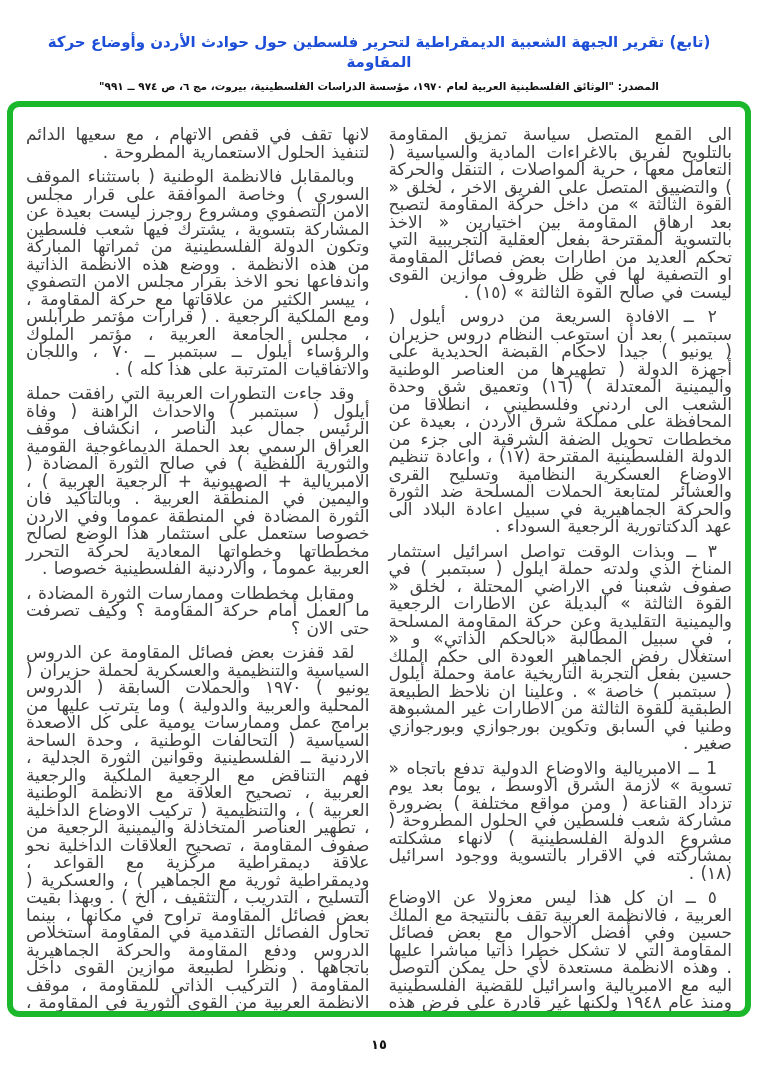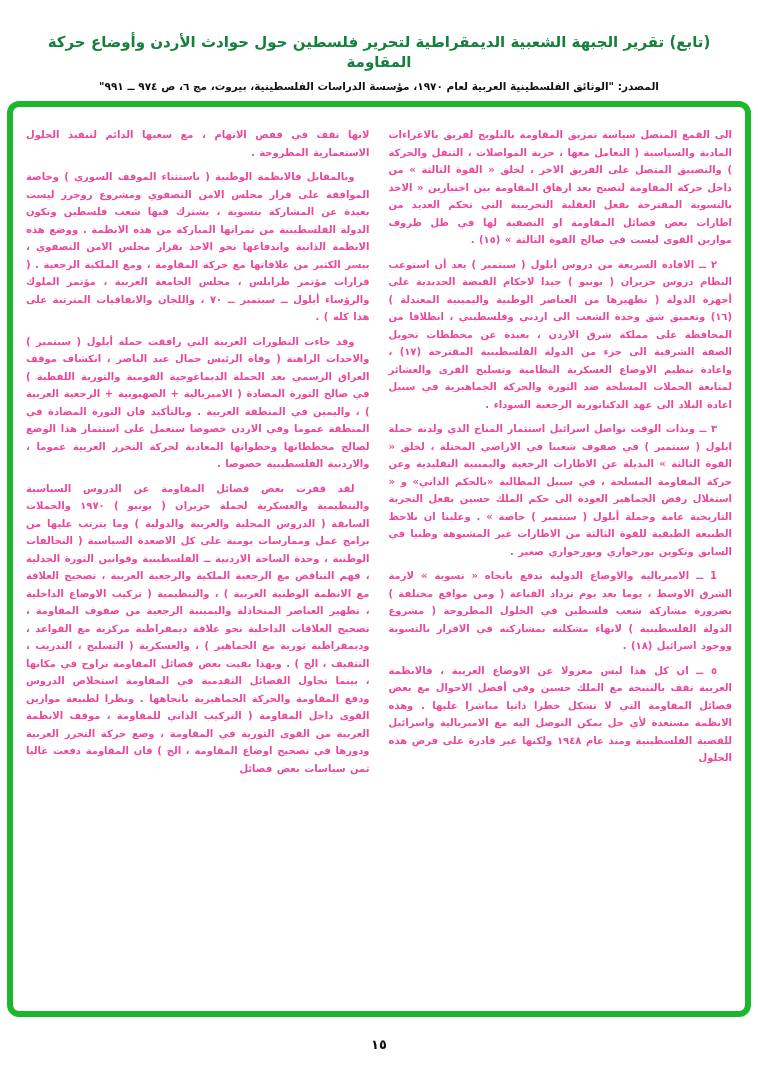--- a/index.html
+++ b/index.html
@@ -20,21 +20,21 @@
     top: 32px;
     left: 0;
     right: 0;
     text-align: center;
     direction: rtl;
   }
   .title {
     font-size: 15px;
     font-weight: bold;
     letter-spacing: 0;
-    color: #15803d;
+    color: #1d4ed8;
     margin: 0 28px 7px 28px;
     line-height: 20px;
   }
   .source-line {
     font-size: 10.5px;
     font-weight: bold;
     color: #111111;
     line-height: 14px;
   }
   .frame {
@@ -58,26 +58,26 @@
     gap: 19px;
     overflow: hidden;
   }
   .col {
     flex: 1 1 0;
     min-width: 0;
     direction: rtl;
   }
   .para {
     margin: 0 0 7px 0;
-    font-size: 10px;
+    font-size: 17px;
     line-height: 17.5px;
-    font-weight: 700;
+    font-weight: 400;
     text-align: justify;
     word-spacing: 1px;
-    color: #ec4899;
+    color: #404040;
   }
   .para.indent {
     text-indent: 15px;
   }
   .page-number {
     position: absolute;
     top: 1037px;
     left: 0;
     right: 0;
     text-align: center;
@@ -102,18 +102,19 @@
         <p class="para indent">٢ ــ الافادة السريعة من دروس أيلول ( سبتمبر ) بعد أن استوعب النظام دروس حزيران ( يونيو ) جيدا لاحكام القبضة الحديدية على أجهزة الدولة ( تطهيرها من العناصر الوطنية واليمينية المعتدلة ) (١٦) وتعميق شق وحدة الشعب الى اردني وفلسطيني ، انطلاقا من المحافظة على مملكة شرق الاردن ، بعيدة عن مخططات تحويل الضفة الشرقية الى جزء من الدولة الفلسطينية المقترحة (١٧) ، واعادة تنظيم الاوضاع العسكرية النظامية وتسليح القرى والعشائر لمتابعة الحملات المسلحة ضد الثورة والحركة الجماهيرية في سبيل اعادة البلاد الى عهد الدكتاتورية الرجعية السوداء .</p>
         <p class="para indent">٣ ــ وبذات الوقت تواصل اسرائيل استثمار المناخ الذي ولدته حملة ايلول ( سبتمبر ) في صفوف شعبنا في الاراضي المحتلة ، لخلق « القوة الثالثة » البديلة عن الاطارات الرجعية واليمينية التقليدية وعن حركة المقاومة المسلحة ، في سبيل المطالبة «بالحكم الذاتي» و « استغلال رفض الجماهير العودة الى حكم الملك حسين بفعل التجربة التاريخية عامة وحملة أيلول ( سبتمبر ) خاصة » . وعلينا ان نلاحظ الطبيعة الطبقية للقوة الثالثة من الاطارات غير المشبوهة وطنيا في السابق وتكوين بورجوازي وبورجوازي صغير .</p>
         <p class="para indent">1 ــ الامبريالية والاوضاع الدولية تدفع باتجاه « تسوية » لازمة الشرق الاوسط ، يوما بعد يوم تزداد القناعة ( ومن مواقع مختلفة ) بضرورة مشاركة شعب فلسطين في الحلول المطروحة ( مشروع الدولة الفلسطينية ) لانهاء مشكلته بمشاركته في الاقرار بالتسوية ووجود اسرائيل (١٨) .</p>
         <p class="para indent">٥ ــ ان كل هذا ليس معزولا عن الاوضاع العربية ، فالانظمة العربية تقف بالنتيجة مع الملك حسين وفي أفضل الاحوال مع بعض فصائل المقاومة التي لا تشكل خطرا ذاتيا مباشرا عليها . وهذه الانظمة مستعدة لأي حل يمكن التوصل اليه مع الامبريالية واسرائيل للقضية الفلسطينية ومنذ عام ١٩٤٨ ولكنها غير قادرة على فرض هذه الحلول</p>
       </div>
     <div class="col">
 
     <p class="para">لانها تقف في قفص الاتهام ، مع سعيها الدائم لتنفيذ الحلول الاستعمارية المطروحة .</p>
         <p class="para indent">وبالمقابل فالانظمة الوطنية ( باستثناء الموقف السوري ) وخاصة الموافقة على قرار مجلس الامن التصفوي ومشروع روجرز ليست بعيدة عن المشاركة بتسوية ، يشترك فيها شعب فلسطين وتكون الدولة الفلسطينية من ثمراتها المباركة من هذه الانظمة . ووضع هذه الانظمة الذاتية واندفاعها نحو الاخذ بقرار مجلس الامن التصفوي ، ييسر الكثير من علاقاتها مع حركة المقاومة ، ومع الملكية الرجعية . ( قرارات مؤتمر طرابلس ، مجلس الجامعة العربية ، مؤتمر الملوك والرؤساء أيلول ــ سبتمبر ــ ٧٠ ، واللجان والاتفاقيات المترتبة على هذا كله ) .</p>
         <p class="para indent">وقد جاءت التطورات العربية التي رافقت حملة أيلول ( سبتمبر ) والاحداث الراهنة ( وفاة الرئيس جمال عبد الناصر ، انكشاف موقف العراق الرسمي بعد الحملة الديماغوجية القومية والثورية اللفظية ) في صالح الثورة المضادة ( الامبريالية + الصهيونية + الرجعية العربية ) ، واليمين في المنطقة العربية . وبالتأكيد فان الثورة المضادة في المنطقة عموما وفي الاردن خصوصا ستعمل على استثمار هذا الوضع لصالح مخططاتها وخطواتها المعادية لحركة التحرر العربية عموما ، والاردنية الفلسطينية خصوصا .</p>
+        <p class="para indent">ومقابل مخططات وممارسات الثورة المضادة ، ما العمل أمام حركة المقاومة ؟ وكيف تصرفت حتى الان ؟</p>
         <p class="para indent">لقد قفزت بعض فصائل المقاومة عن الدروس السياسية والتنظيمية والعسكرية لحملة حزيران ( يونيو ) ١٩٧٠ والحملات السابقة ( الدروس المحلية والعربية والدولية ) وما يترتب عليها من برامج عمل وممارسات يومية على كل الاصعدة السياسية ( التحالفات الوطنية ، وحدة الساحة الاردنية ــ الفلسطينية وقوانين الثورة الجدلية ، فهم التناقض مع الرجعية الملكية والرجعية العربية ، تصحيح العلاقة مع الانظمة الوطنية العربية ) ، والتنظيمية ( تركيب الاوضاع الداخلية ، تطهير العناصر المتخاذلة واليمينية الرجعية من صفوف المقاومة ، تصحيح العلاقات الداخلية نحو علاقة ديمقراطية مركزية مع القواعد ، وديمقراطية ثورية مع الجماهير ) ، والعسكرية ( التسليح ، التدريب ، التثقيف ، الخ ) . وبهذا بقيت بعض فصائل المقاومة تراوح في مكانها ، بينما تحاول الفصائل التقدمية في المقاومة استخلاص الدروس ودفع المقاومة والحركة الجماهيرية باتجاهها . ونظرا لطبيعة موازين القوى داخل المقاومة ( التركيب الذاتي للمقاومة ، موقف الانظمة العربية من القوى الثورية في المقاومة ، وضع حركة التحرر العربية ودورها في تصحيح اوضاع المقاومة ، الخ ) فان المقاومة دفعت غاليا ثمن سياسات بعض فصائل</p>
       </div>
   </div>
 </div>
 
 <div class="page-number">١٥</div>
 
 </body></html>

